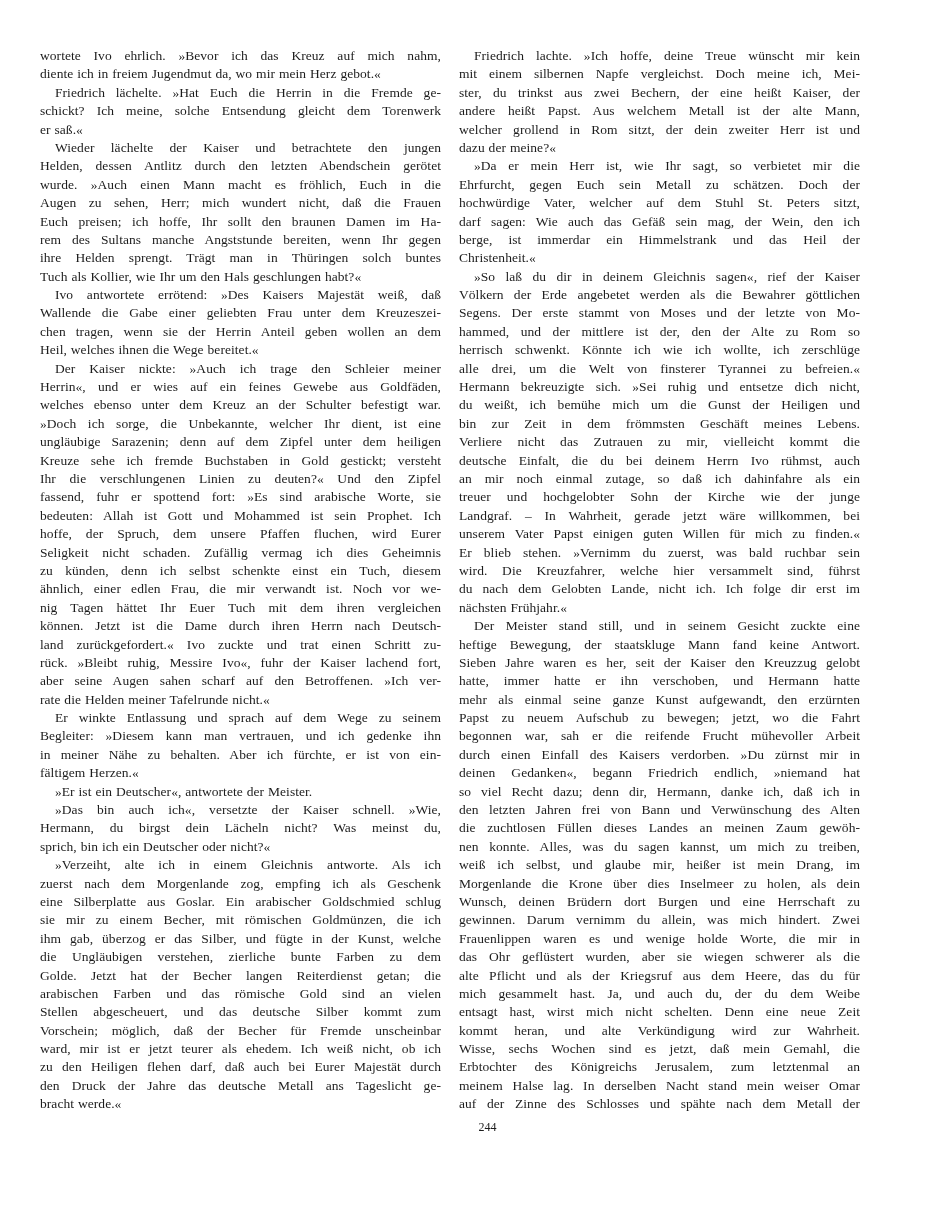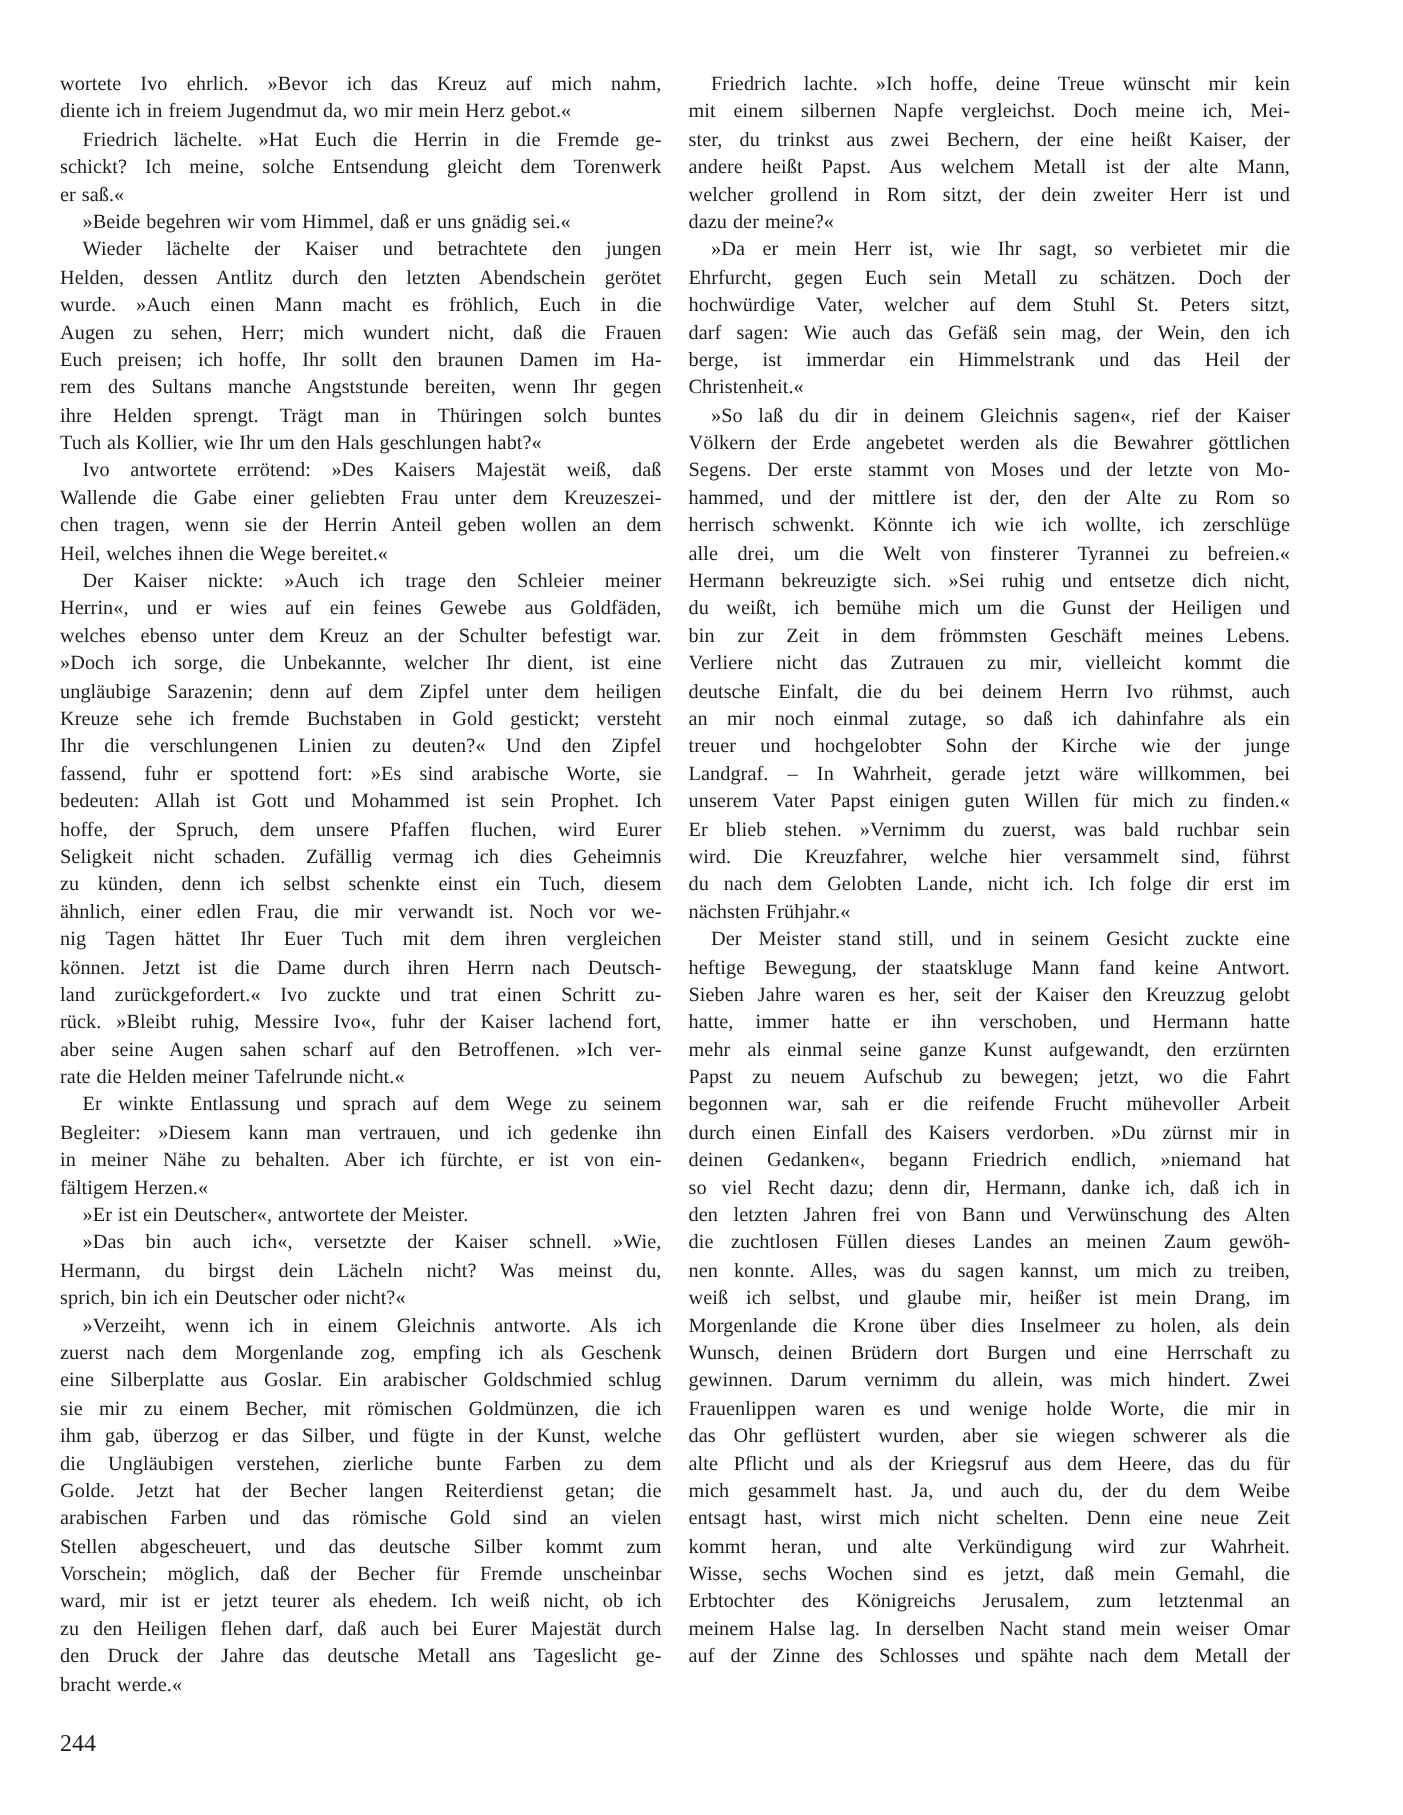--- a/index.html
+++ b/index.html
@@ -53,43 +53,40 @@
   .line.ind {
     text-indent: 15px;
   }
   .line.end {
     text-align-last: left;
   }
   .line.end::after {
     content: none;
   }
   .pagenum {
-    margin-top: 24px;
-    font-size: 16px;
+    margin-top: 6px;
+    font-size: 12px;
     line-height: 14px;
-    text-align: left;
+    text-align: center;
   }
 </style>
 </head>
 <body>
 
 <div class="page">
   <div class="columns">
     <div class="col">
         <div class="para">
           <div class="line">wortete Ivo ehrlich. »Bevor ich das Kreuz auf mich nahm,</div>
           <div class="line end">diente ich in freiem Jugendmut da, wo mir mein Herz gebot.«</div>
         </div>
         <div class="para">
           <div class="line ind">Friedrich lächelte. »Hat Euch die Herrin in die Fremde ge-</div>
           <div class="line">schickt? Ich meine, solche Entsendung gleicht dem Torenwerk</div>
           <div class="line end">er saß.«</div>
-        </div>
-        <div class="para">
-          <div class="line ind end">»Beide begehren wir vom Himmel, daß er uns gnädig sei.«</div>
         </div>
         <div class="para">
           <div class="line ind">Wieder lächelte der Kaiser und betrachtete den jungen</div>
           <div class="line">Helden, dessen Antlitz durch den letzten Abendschein gerötet</div>
           <div class="line">wurde. »Auch einen Mann macht es fröhlich, Euch in die</div>
           <div class="line">Augen zu sehen, Herr; mich wundert nicht, daß die Frauen</div>
           <div class="line">Euch preisen; ich hoffe, Ihr sollt den braunen Damen im Ha-</div>
           <div class="line">rem des Sultans manche Angststunde bereiten, wenn Ihr gegen</div>
           <div class="line">ihre Helden sprengt. Trägt man in Thüringen solch buntes</div>
           <div class="line end">Tuch als Kollier, wie Ihr um den Hals geschlungen habt?«</div>
@@ -129,21 +126,21 @@
         </div>
         <div class="para">
           <div class="line ind end">»Er ist ein Deutscher«, antwortete der Meister.</div>
         </div>
         <div class="para">
           <div class="line ind">»Das bin auch ich«, versetzte der Kaiser schnell. »Wie,</div>
           <div class="line">Hermann, du birgst dein Lächeln nicht? Was meinst du,</div>
           <div class="line end">sprich, bin ich ein Deutscher oder nicht?«</div>
         </div>
         <div class="para">
-          <div class="line ind">»Verzeiht, wenn ich in einem Gleichnis antworte. Als ich</div>
+          <div class="line ind">»Verzeiht, alte ich in einem Gleichnis antworte. Als ich</div>
           <div class="line">zuerst nach dem Morgenlande zog, empfing ich als Geschenk</div>
           <div class="line">eine Silberplatte aus Goslar. Ein arabischer Goldschmied schlug</div>
           <div class="line">sie mir zu einem Becher, mit römischen Goldmünzen, die ich</div>
           <div class="line">ihm gab, überzog er das Silber, und fügte in der Kunst, welche</div>
           <div class="line">die Ungläubigen verstehen, zierliche bunte Farben zu dem</div>
           <div class="line">Golde. Jetzt hat der Becher langen Reiterdienst getan; die</div>
           <div class="line">arabischen Farben und das römische Gold sind an vielen</div>
           <div class="line">Stellen abgescheuert, und das deutsche Silber kommt zum</div>
           <div class="line">Vorschein; möglich, daß der Becher für Fremde unscheinbar</div>
           <div class="line">ward, mir ist er jetzt teurer als ehedem. Ich weiß nicht, ob ich</div>

